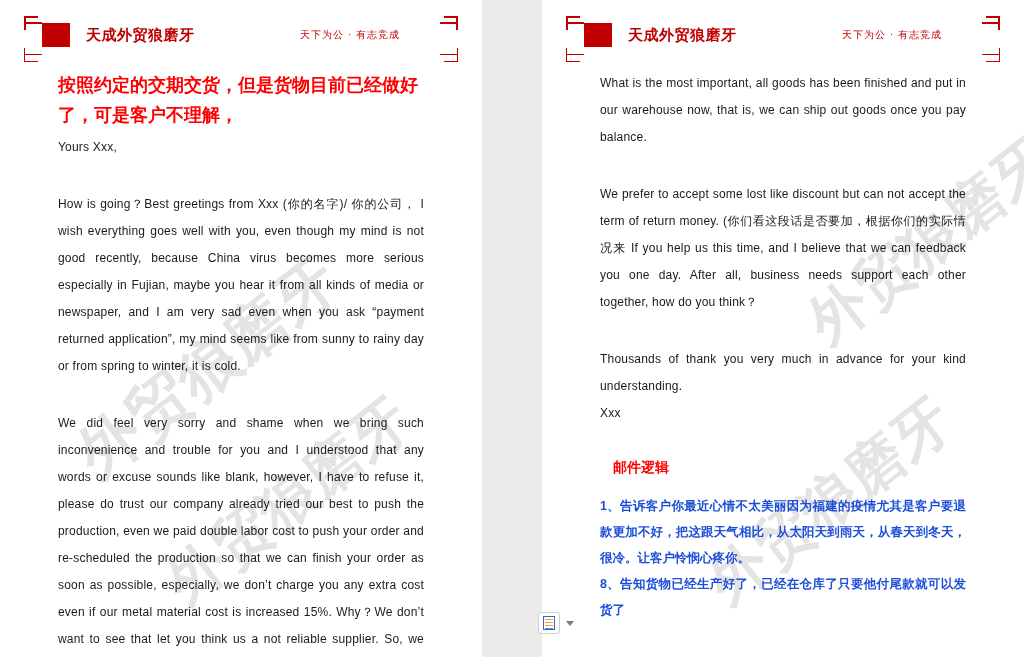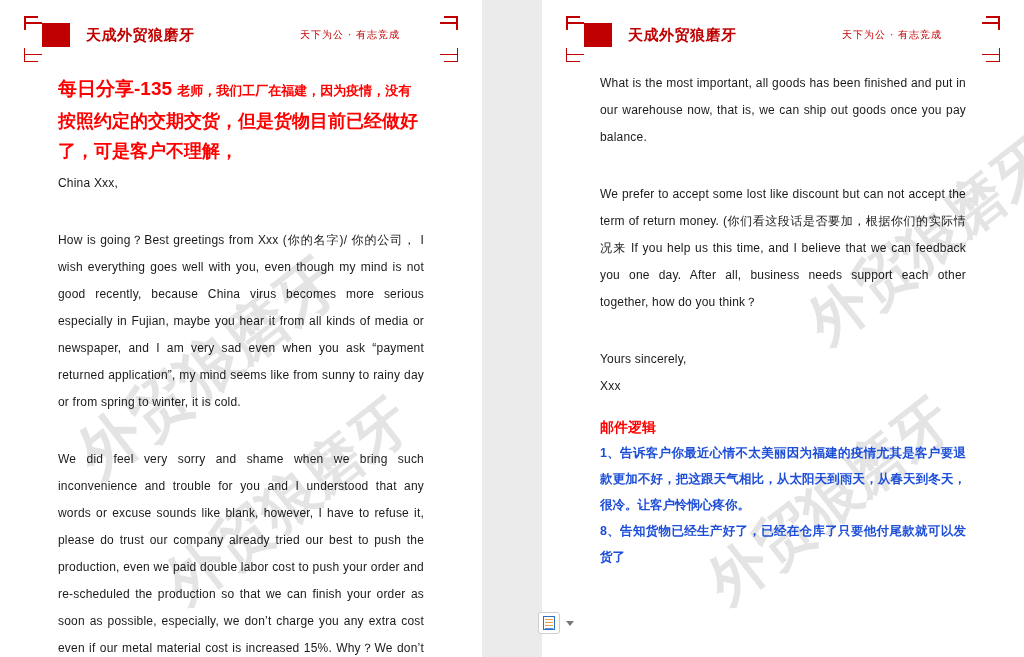--- a/index.html
+++ b/index.html
@@ -125,21 +125,21 @@
     text-align: justify;
     letter-spacing: 0.2px;
   }
   .para.greeting { margin-top: 4px; }
   .spacer-sm { height: 14px; }
   .spacer-md { height: 30px; }
   .red-head {
     color: #ff0000;
     font-size: 14px;
     font-weight: bold;
-    margin: 0;
+    margin: 13px;
     line-height: 26px;
   }
   .red-item {
     color: #1d4ed8;
     font-size: 12.5px;
     font-weight: bold;
     line-height: 26px;
     margin: 0;
     text-align: justify;
   }
@@ -226,27 +226,23 @@
       <div class="corner bl"></div>
       <div class="corner br"></div>
       <div class="banner-inner">
         <div class="logo-mark">天成</div>
         <div class="logo-text">天成外贸狼磨牙</div>
         <div class="slogan">天下为公 · 有志竞成</div>
       </div>
     </div>
 
     <div class="content">
-      <div class="title">
-        <span>每日分享-135</span>
-        <span class="sub">老师，我们工厂在福建，因为疫情，没有</span>
-      </div>
       <div class="title-cont">按照约定的交期交货，但是货物目前已经做好了，可是客户不理解，</div>
 
-      <p class="para greeting">China Xxx,</p>
+      <p class="para greeting">Yours Xxx,</p>
       <div class="spacer-md"></div>
       <p class="para">How is going？Best greetings from Xxx (你的名字)/ 你的公司， I wish everything goes well with you, even though my mind is not good recently, because China virus becomes more serious especially in Fujian, maybe you hear it from all kinds of media or newspaper, and I am very sad even when you ask “payment returned application”, my mind seems like from sunny to rainy day or from spring to winter, it is cold.</p>
       <div class="spacer-md"></div>
       <p class="para">We did feel very sorry and shame when we bring such inconvenience and trouble for you and I understood that any words or excuse sounds like blank, however, I have to refuse it, please do trust our company already tried our best to push the production, even we paid double labor cost to push your order and re-scheduled the production so that we can finish your order as soon as possible, especially, we don’t charge you any extra cost even if our metal material cost is increased 15%. Why？We don’t want to see that let you think us a not reliable supplier. So, we bear this risk by ourselves already. So, if we have hard time, please kindly give you best understanding and help us too.</p>
     </div>
   </div>
 
   <div class="gutter"></div>
 
   <div class="page page-right">
@@ -268,21 +264,21 @@
         <div class="logo-text">天成外贸狼磨牙</div>
         <div class="slogan">天下为公 · 有志竞成</div>
       </div>
     </div>
 
     <div class="content">
       <p class="para">What is the most important, all goods has been finished and put in our warehouse now, that is, we can ship out goods once you pay balance.</p>
       <div class="spacer-md"></div>
       <p class="para">We prefer to accept some lost like discount but can not accept the term of return money. (你们看这段话是否要加，根据你们的实际情况来 If you help us this time, and I believe that we can feedback you one day. After all, business needs support each other together, how do you think？</p>
       <div class="spacer-md"></div>
-      <p class="para">Yours sincerely,</p>
+      <p class="para">Thousands of thank you very much in advance for your kind understanding.</p>
       <p class="para">Xxx</p>
       <div class="spacer-sm"></div>
       <p class="red-head">邮件逻辑</p>
       <p class="red-item">1、告诉客户你最近心情不太美丽因为福建的疫情尤其是客户要退款更加不好，把这跟天气相比，从太阳天到雨天，从春天到冬天，很冷。让客户怜悯心疼你。</p>
       <p class="red-item">8、告知货物已经生产好了，已经在仓库了只要他付尾款就可以发货了</p>
     </div>
   </div>
 
   <div class="float-tool">
     <div class="tool-icon">

